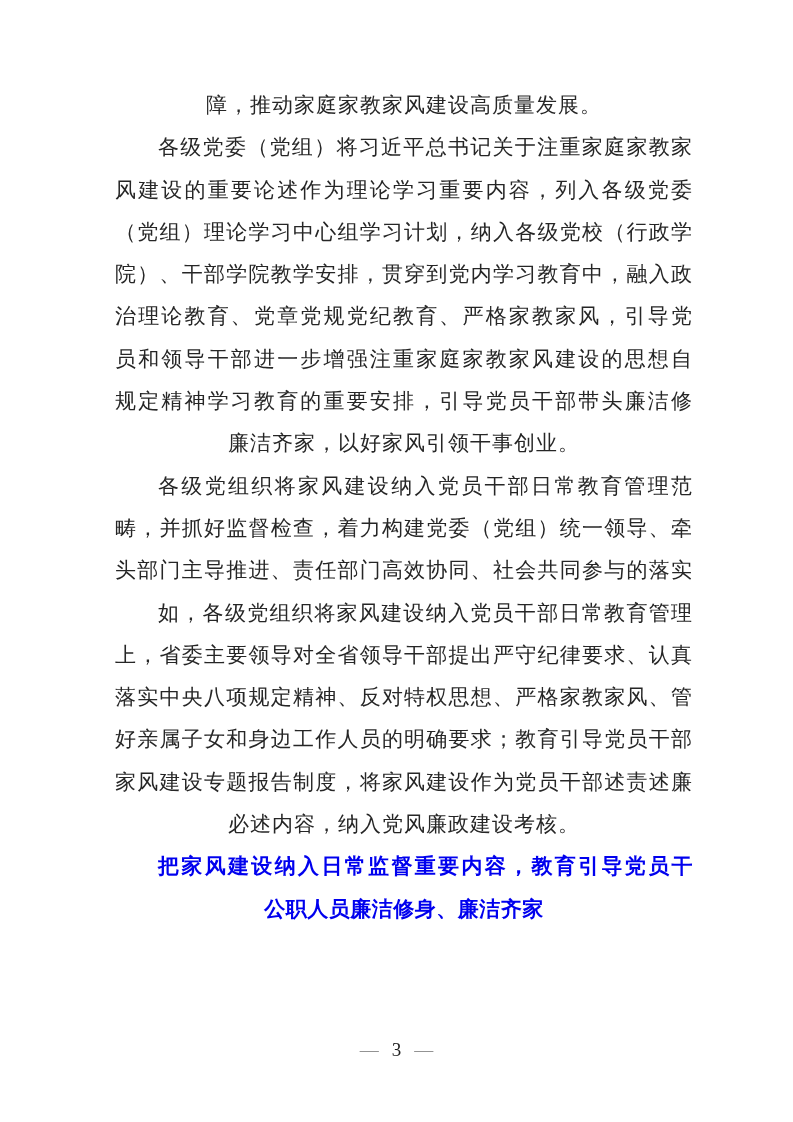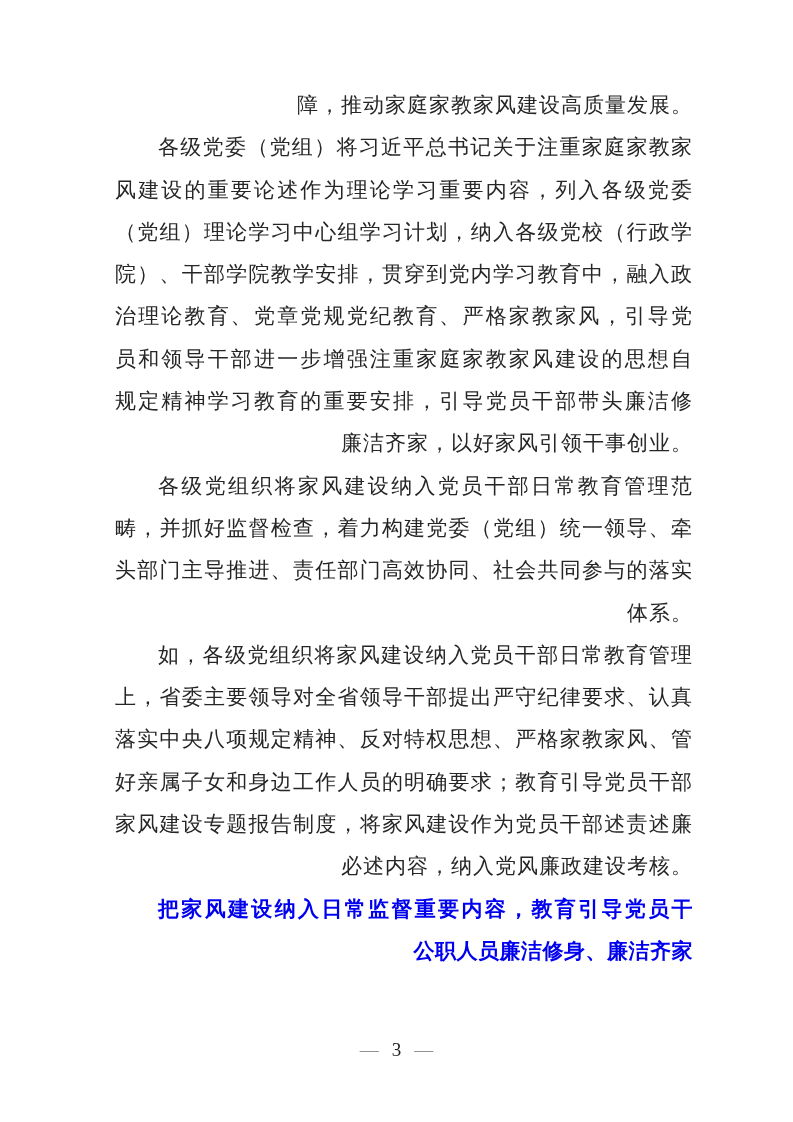--- a/index.html
+++ b/index.html
@@ -21,21 +21,21 @@
     top: 84px;
     width: 578px;
   }
   .line {
     height: 42.3px;
     line-height: 42.3px;
     font-size: 21px;
     color: #262626;
     letter-spacing: 1px;
     overflow: hidden;
-    text-align: right;
+    text-align: center;
   }
   .fill {
     text-align: justify;
     text-align-last: justify;
   }
   .indent {
     padding-left: 43px;
   }
   .blue {
     color: #0000ee;
@@ -72,21 +72,20 @@
     <div class="line fill">风建设的重要论述作为理论学习重要内容，列入各级党委</div>
     <div class="line fill">（党组）理论学习中心组学习计划，纳入各级党校（行政学</div>
     <div class="line fill">院）、干部学院教学安排，贯穿到党内学习教育中，融入政</div>
     <div class="line fill">治理论教育、党章党规党纪教育、严格家教家风，引导党</div>
     <div class="line fill">员和领导干部进一步增强注重家庭家教家风建设的思想自</div>
     <div class="line fill">规定精神学习教育的重要安排，引导党员干部带头廉洁修身、</div>
     <div class="line">廉洁齐家，以好家风引领干事创业。</div>
     <div class="line fill indent">各级党组织将家风建设纳入党员干部日常教育管理范</div>
     <div class="line fill">畴，并抓好监督检查，着力构建党委（党组）统一领导、牵</div>
     <div class="line fill">头部门主导推进、责任部门高效协同、社会共同参与的落实</div>
-    <div class="line">体系。</div>
     <div class="line fill indent">如，各级党组织将家风建设纳入党员干部日常教育管理范</div>
     <div class="line fill">上，省委主要领导对全省领导干部提出严守纪律要求、认真</div>
     <div class="line fill">落实中央八项规定精神、反对特权思想、严格家教家风、管</div>
     <div class="line fill">好亲属子女和身边工作人员的明确要求；教育引导党员干部</div>
     <div class="line fill">家风建设专题报告制度，将家风建设作为党员干部述责述廉</div>
     <div class="line">必述内容，纳入党风廉政建设考核。</div>
     <div class="line fill indent blue">把家风建设纳入日常监督重要内容，教育引导党员干部、</div>
     <div class="line blue">公职人员廉洁修身、廉洁齐家</div>
   </div>
 

